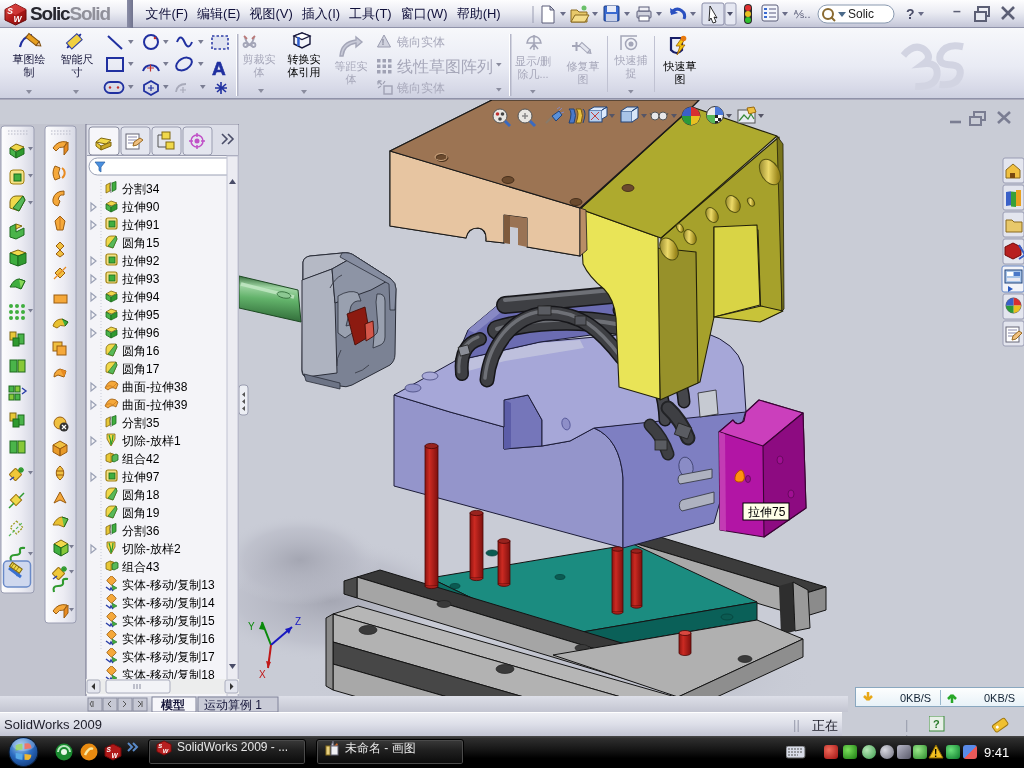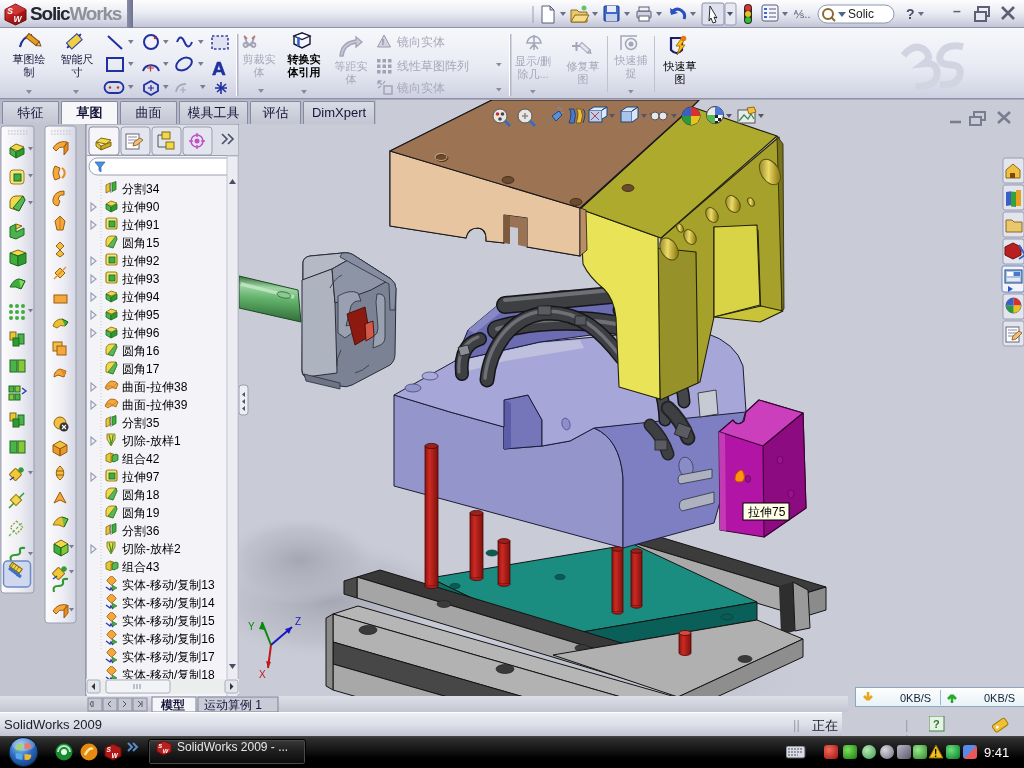--- a/index.html
+++ b/index.html
@@ -37,22 +37,31 @@
             <stop offset="0" stop-color="#e05048"></stop>
             <stop offset=".5" stop-color="#b01818"></stop>
             <stop offset="1" stop-color="#801010"></stop>
           </linearGradient>
         </defs>
         <polygon points="11.5,1 22,6.5 22,17 11.5,22 1,17 1,6.5" fill="url(#swg)" stroke="#6a0c0c"></polygon>
         <polygon points="11.5,1 22,6.5 11.5,12 1,6.5" fill="#d84040" opacity=".7"></polygon>
         <text x="3.2" y="11" font-size="8.5" fill="#fff" font-weight="bold" font-style="italic">S</text>
         <text x="9.5" y="18.5" font-size="8.5" fill="#fff" font-weight="bold" font-style="italic">W</text>
       </svg>
- <span class="abs" id="logotxt" style="left:30px;top:3px"><span class="s1">Solic</span><span class="s2">Works</span></span>
+ <span class="abs" id="logotxt" style="left:30px;top:3px"><span class="s1">Solic</span><span class="s2">Solid</span></span>
  <div class="abs" style="left:127px;top:0;width:6px;height:28px;background:linear-gradient(90deg,#8a8da6,#70738e)"></div>
+ <div class="menu" style="left:141px">
+        <span>文件(F)</span>
+        <span>编辑(E)</span>
+        <span>视图(V)</span>
+        <span>插入(I)</span>
+        <span>工具(T)</span>
+        <span>窗口(W)</span>
+        <span>帮助(H)</span>
+      </div>
  <svg class="abs" style="left:530px;top:2px" width="494" height="25" viewBox="0 0 494 25">
   <g stroke="#9a9db2" stroke-width="1" fill="none">
           <path d="M3,4 v17"></path>
         </g>
 
   <g transform="translate(10,3)">
           <path d="M2,1 h8 l4,4 v13 h-12 z" fill="#fff" stroke="#5a5d78"></path>
           <path d="M10,1 l4,4 h-4 z" fill="#c8cad8" stroke="#5a5d78"></path>
         </g>
   <path d="M30,10 l3,4 3,-4 z" fill="#6a6d88"></path>
@@ -276,39 +285,31 @@
         </g>
 
   <g transform="translate(884,52) rotate(-14)" fill="none" stroke="#d2d4e2" stroke-width="7">
           <path d="M18,8 q14,-10 22,0 q6,9 -4,13 q14,2 10,14 q-5,12 -24,6"></path>
           <path d="M78,14 q-16,-8 -24,2 q-5,9 6,12 q13,3 8,13 q-6,10 -22,4"></path>
         </g>
  </svg>
  <div class="cbtn" style="left:1px;top:25px;width:56px">草图绘<br>制</div>
  <div class="cbtn" style="left:49px;top:25px;width:56px">智能尺<br>寸</div>
  <div class="cbtn gray" style="left:234px;top:25px;width:50px">剪裁实<br>体</div>
- <div class="cbtn" style="left:278px;top:25px;width:52px;font-weight:bold;color:#000">转换实<br>体引用</div>
+ <div class="cbtn" style="left:278px;top:25px;width:52px;font-weight:normal;color:#000">转换实<br>体引用</div>
  <div class="cbtn gray" style="left:325px;top:32px;width:52px">等距实<br>体</div>
  <div class="cwrap" style="left:397px;top:8px;font-size:12px">镜向实体</div>
- <div class="cwrap" style="left:397px;top:32px;font-size:12px">线性草图阵列</div>
+ <div class="cwrap" style="left:397px;top:32px;font-size:16px">线性草图阵列</div>
  <div class="cwrap" style="left:397px;top:54px;font-size:12px">镜向实体</div>
  <div class="cbtn gray" style="left:512px;top:27px;width:42px">显示/删<br>除几...</div>
  <div class="cbtn gray" style="left:562px;top:32px;width:42px">修复草<br>图</div>
  <div class="cbtn gray" style="left:610px;top:26px;width:42px">快速捕<br>捉</div>
  <div class="cbtn" style="left:658px;top:32px;width:44px;color:#000">快速草<br>图</div>
 </div>
 
-<div id="tabs">
- <div class="tab" style="left:2px;width:57px">特征</div>
- <div class="tab active" style="left:61px;width:57px">草图</div>
- <div class="tab" style="left:120px;width:57px">曲面</div>
- <div class="tab" style="left:179px;width:69px">模具工具</div>
- <div class="tab" style="left:250px;width:51px">评估</div>
- <div class="tab" style="left:303px;width:72px">DimXpert</div>
-</div>
 
 <svg class="abs" style="left:0;top:124px" width="239" height="574" viewBox="0 0 239 574">
  <defs>
   <linearGradient id="tbg" x1="0" y1="0" x2="1" y2="0">
           <stop offset="0" stop-color="#fdfdfe"></stop>
           <stop offset=".6" stop-color="#ececf3"></stop>
           <stop offset="1" stop-color="#d5d7e3"></stop>
         </linearGradient>
 
   <symbol id="i-split" width="16" height="16">
@@ -1130,20 +1131,28 @@
  <svg class="abs" style="left:126px;top:5px" width="14" height="12">
         <path d="M2,2 l4,4 -4,4 M7,2 l4,4 -4,4" stroke="#5a8ac8" stroke-width="2" fill="none"></path>
       </svg>
  <div class="tbtn" style="left:148px;width:158px">
   <svg style="margin:0 5px 0 7px" width="16" height="16" viewBox="0 0 18 18">
           <polygon points="9,1 17,5 17,13 9,17 1,13 1,5" fill="#b82020" stroke="#700a0a"></polygon>
           <text x="2.5" y="9" font-size="6.5" fill="#fff" font-weight="bold" font-style="italic">S</text>
           <text x="7.5" y="14.5" font-size="6.5" fill="#fff" font-weight="bold" font-style="italic">W</text>
         </svg>
   SolidWorks 2009 - ...</div>
+ <div class="tbtn" style="left:316px;width:148px">
+  <svg style="margin:0 5px 0 7px" width="16" height="16" viewBox="0 0 16 16">
+          <rect x="2" y="6" width="4" height="9" fill="#e8d080" stroke="#8a7020"></rect>
+          <path d="M7,6 l2,-5 1,5 z" fill="#c8c8d0" stroke="#667"></path>
+          <path d="M10,6 l3,-3 1,2 -2,2 z" fill="#d06a2a"></path>
+          <rect x="7" y="6" width="7" height="9" fill="#f0f0f4" stroke="#667"></rect>
+        </svg>
+  未命名 - 画图</div>
  <svg class="abs" style="left:786px;top:10px" width="20" height="13">
         <rect x="0" y="0" width="19" height="12" rx="2" fill="#d8dce8" stroke="#555"></rect>
         <path d="M2,3 h15 M2,6 h15 M2,9 h10" stroke="#555" stroke-width="1" stroke-dasharray="2 1"></path>
       </svg>
  <div class="trayico" style="left:824px;background:radial-gradient(circle at 35% 35%,#f06a5a,#a01010)"></div>
  <div class="trayico" style="left:843px;background:radial-gradient(circle at 35% 35%,#7ae05a,#1a7a10)"></div>
  <div class="trayico" style="left:862px;background:radial-gradient(circle at 35% 35%,#b8e8b8,#3a9a4a);border-radius:7px"></div>
  <div class="trayico" style="left:880px;background:radial-gradient(circle at 35% 35%,#d8d8e0,#70707e);border-radius:7px"></div>
  <div class="trayico" style="left:897px;background:linear-gradient(135deg,#b8b8c8,#5a5a6a)"></div>
  <div class="trayico" style="left:913px;background:radial-gradient(circle at 35% 35%,#9ae88a,#2a8a2a)"></div>

